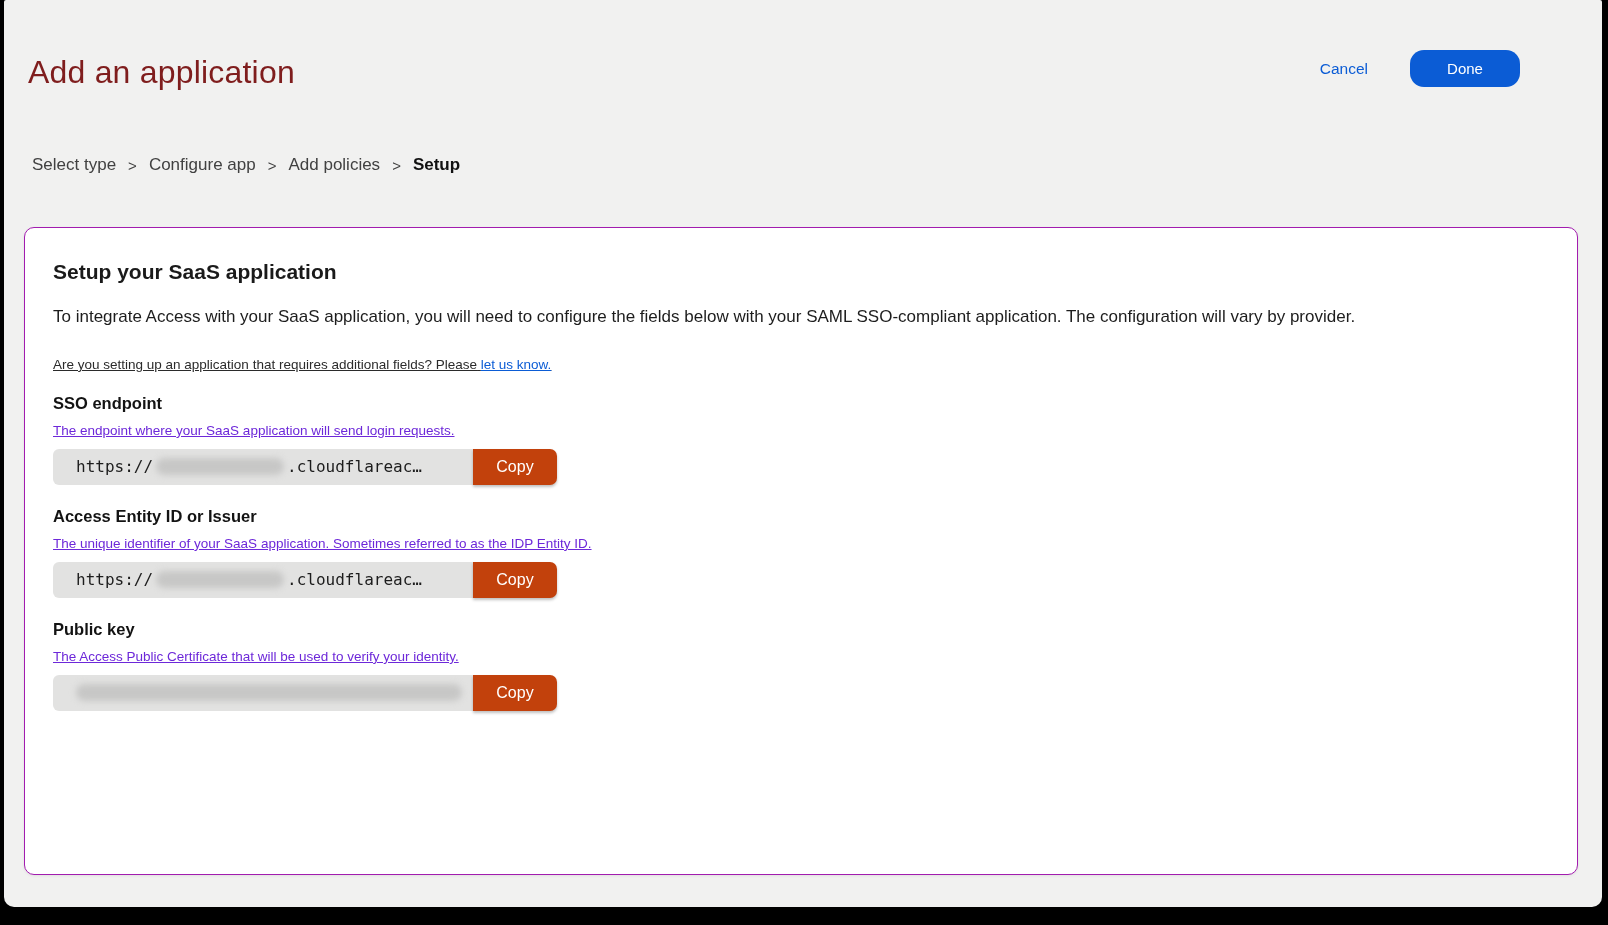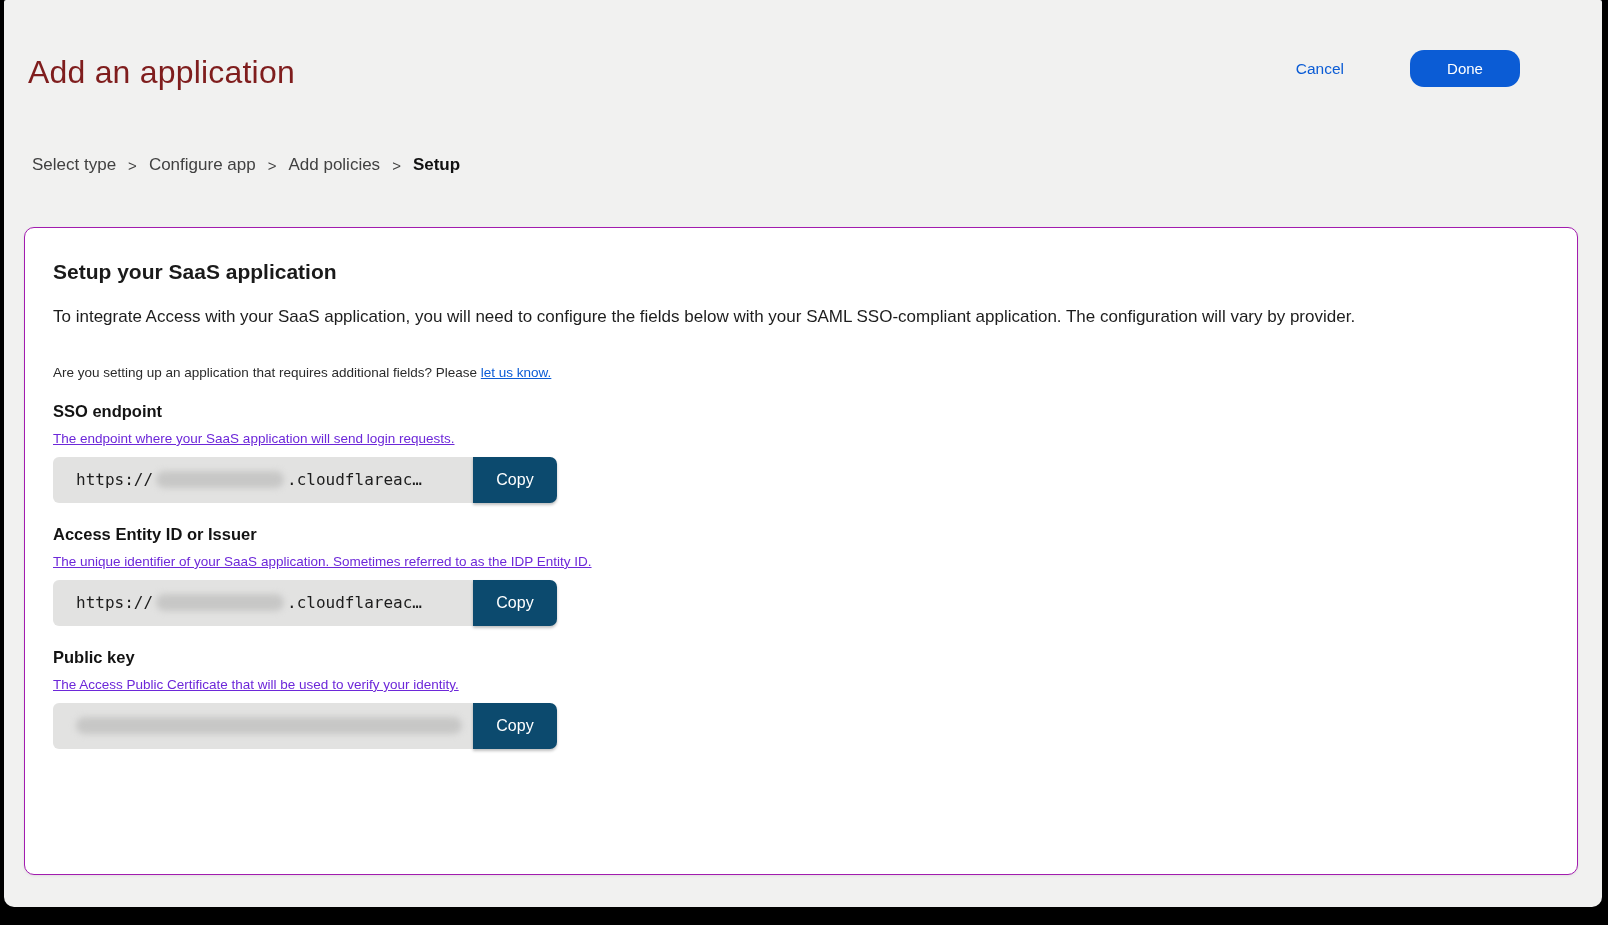--- a/index.html
+++ b/index.html
@@ -24,21 +24,21 @@
     align-items: center;
     padding: 46px 82px 0 24px;
   }
   .page-title {
     font-size: 32px;
     font-weight: 400;
     color: #7f1d1d;
     letter-spacing: 0.2px;
     margin-top: 8px;
   }
-  .header-actions { display: flex; align-items: center; gap: 66px; }
+  .header-actions { display: flex; align-items: center; gap: 42px; }
   .cancel-link {
     color: #0b5cd5;
     font-size: 15.5px;
     background: none;
     border: none;
     cursor: pointer;
     font-family: inherit;
   }
   .done-btn {
     background: #0b5cd5;
@@ -82,21 +82,22 @@
   }
   .intro-text {
     font-size: 17px;
     color: #1d1d1d;
     margin-top: 22px;
     line-height: 1.35;
   }
   .note-line {
     font-size: 13.5px;
     color: #2b2b2b;
-    margin-top: 36px;
+    margin-top: 28px;
+    text-decoration: underline;
   }
   .note-link {
     color: #0b5cd5;
     text-decoration: underline;
     cursor: pointer;
   }
   
   .field-group { margin-top: 22px; }
   .field-label {
     font-size: 16.5px;
@@ -106,21 +107,21 @@
   .field-desc {
     font-size: 13.5px;
     color: #6d28d9;
     margin-top: 10px;
     text-decoration: underline;
   }
   .field-row {
     display: flex;
     margin-top: 11px;
     width: 504px;
-    height: 46px;
+    height: 36px;
   }
   .field-value {
     flex: 1;
     background: #e2e2e1;
     border-radius: 6px 0 0 6px;
     display: flex;
     align-items: center;
     padding: 0 12px 0 23px;
     font-family: "DejaVu Sans Mono", monospace;
     font-size: 16px;
@@ -134,21 +135,21 @@
     background: #c7c7c6;
     border-radius: 9px;
     filter: blur(3px);
     margin: 0 3px;
     flex: none;
   }
   .redact-mid { width: 128px; }
   .redact-full { width: 386px; margin-left: 0; }
   .copy-btn {
     width: 84px;
-    background: #0c4a6e;
+    background: #c2410c;
     color: #fff;
     border: none;
     border-radius: 0 7px 7px 0;
     font-size: 16px;
     font-family: inherit;
     cursor: pointer;
     box-shadow: 0 2px 3px rgba(0,0,0,0.25);
   }
 </style>
 </head>

